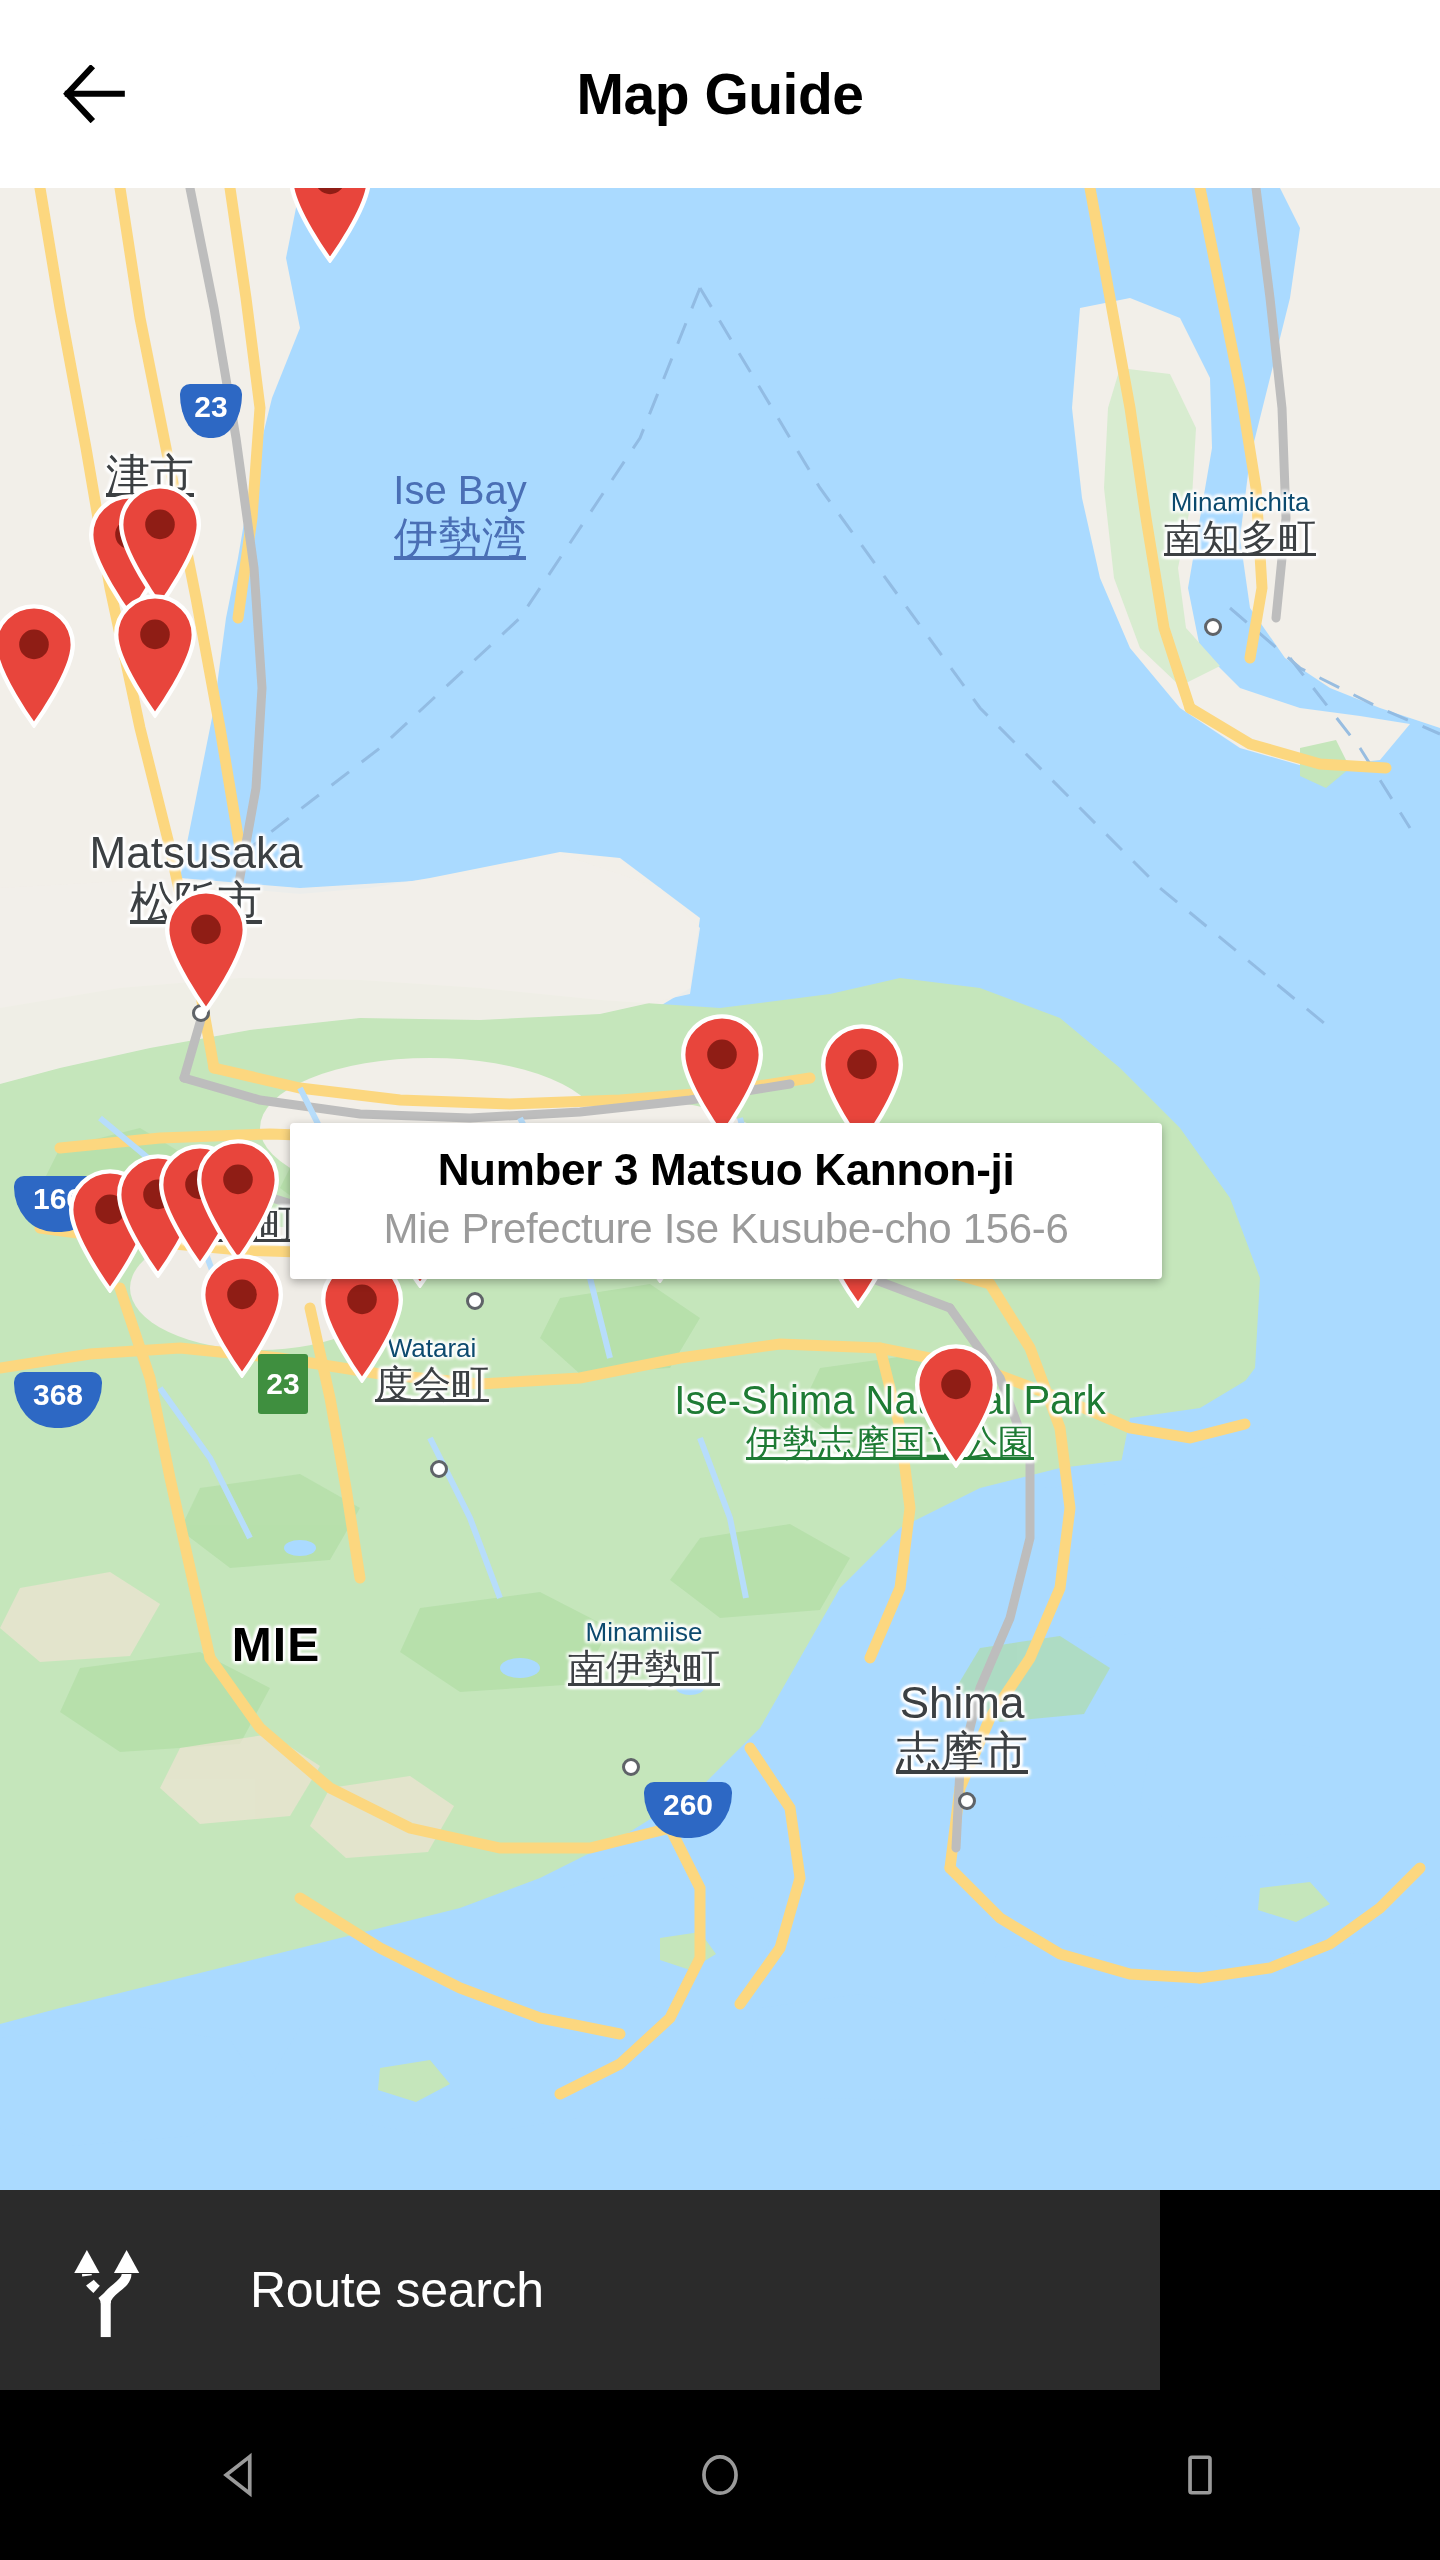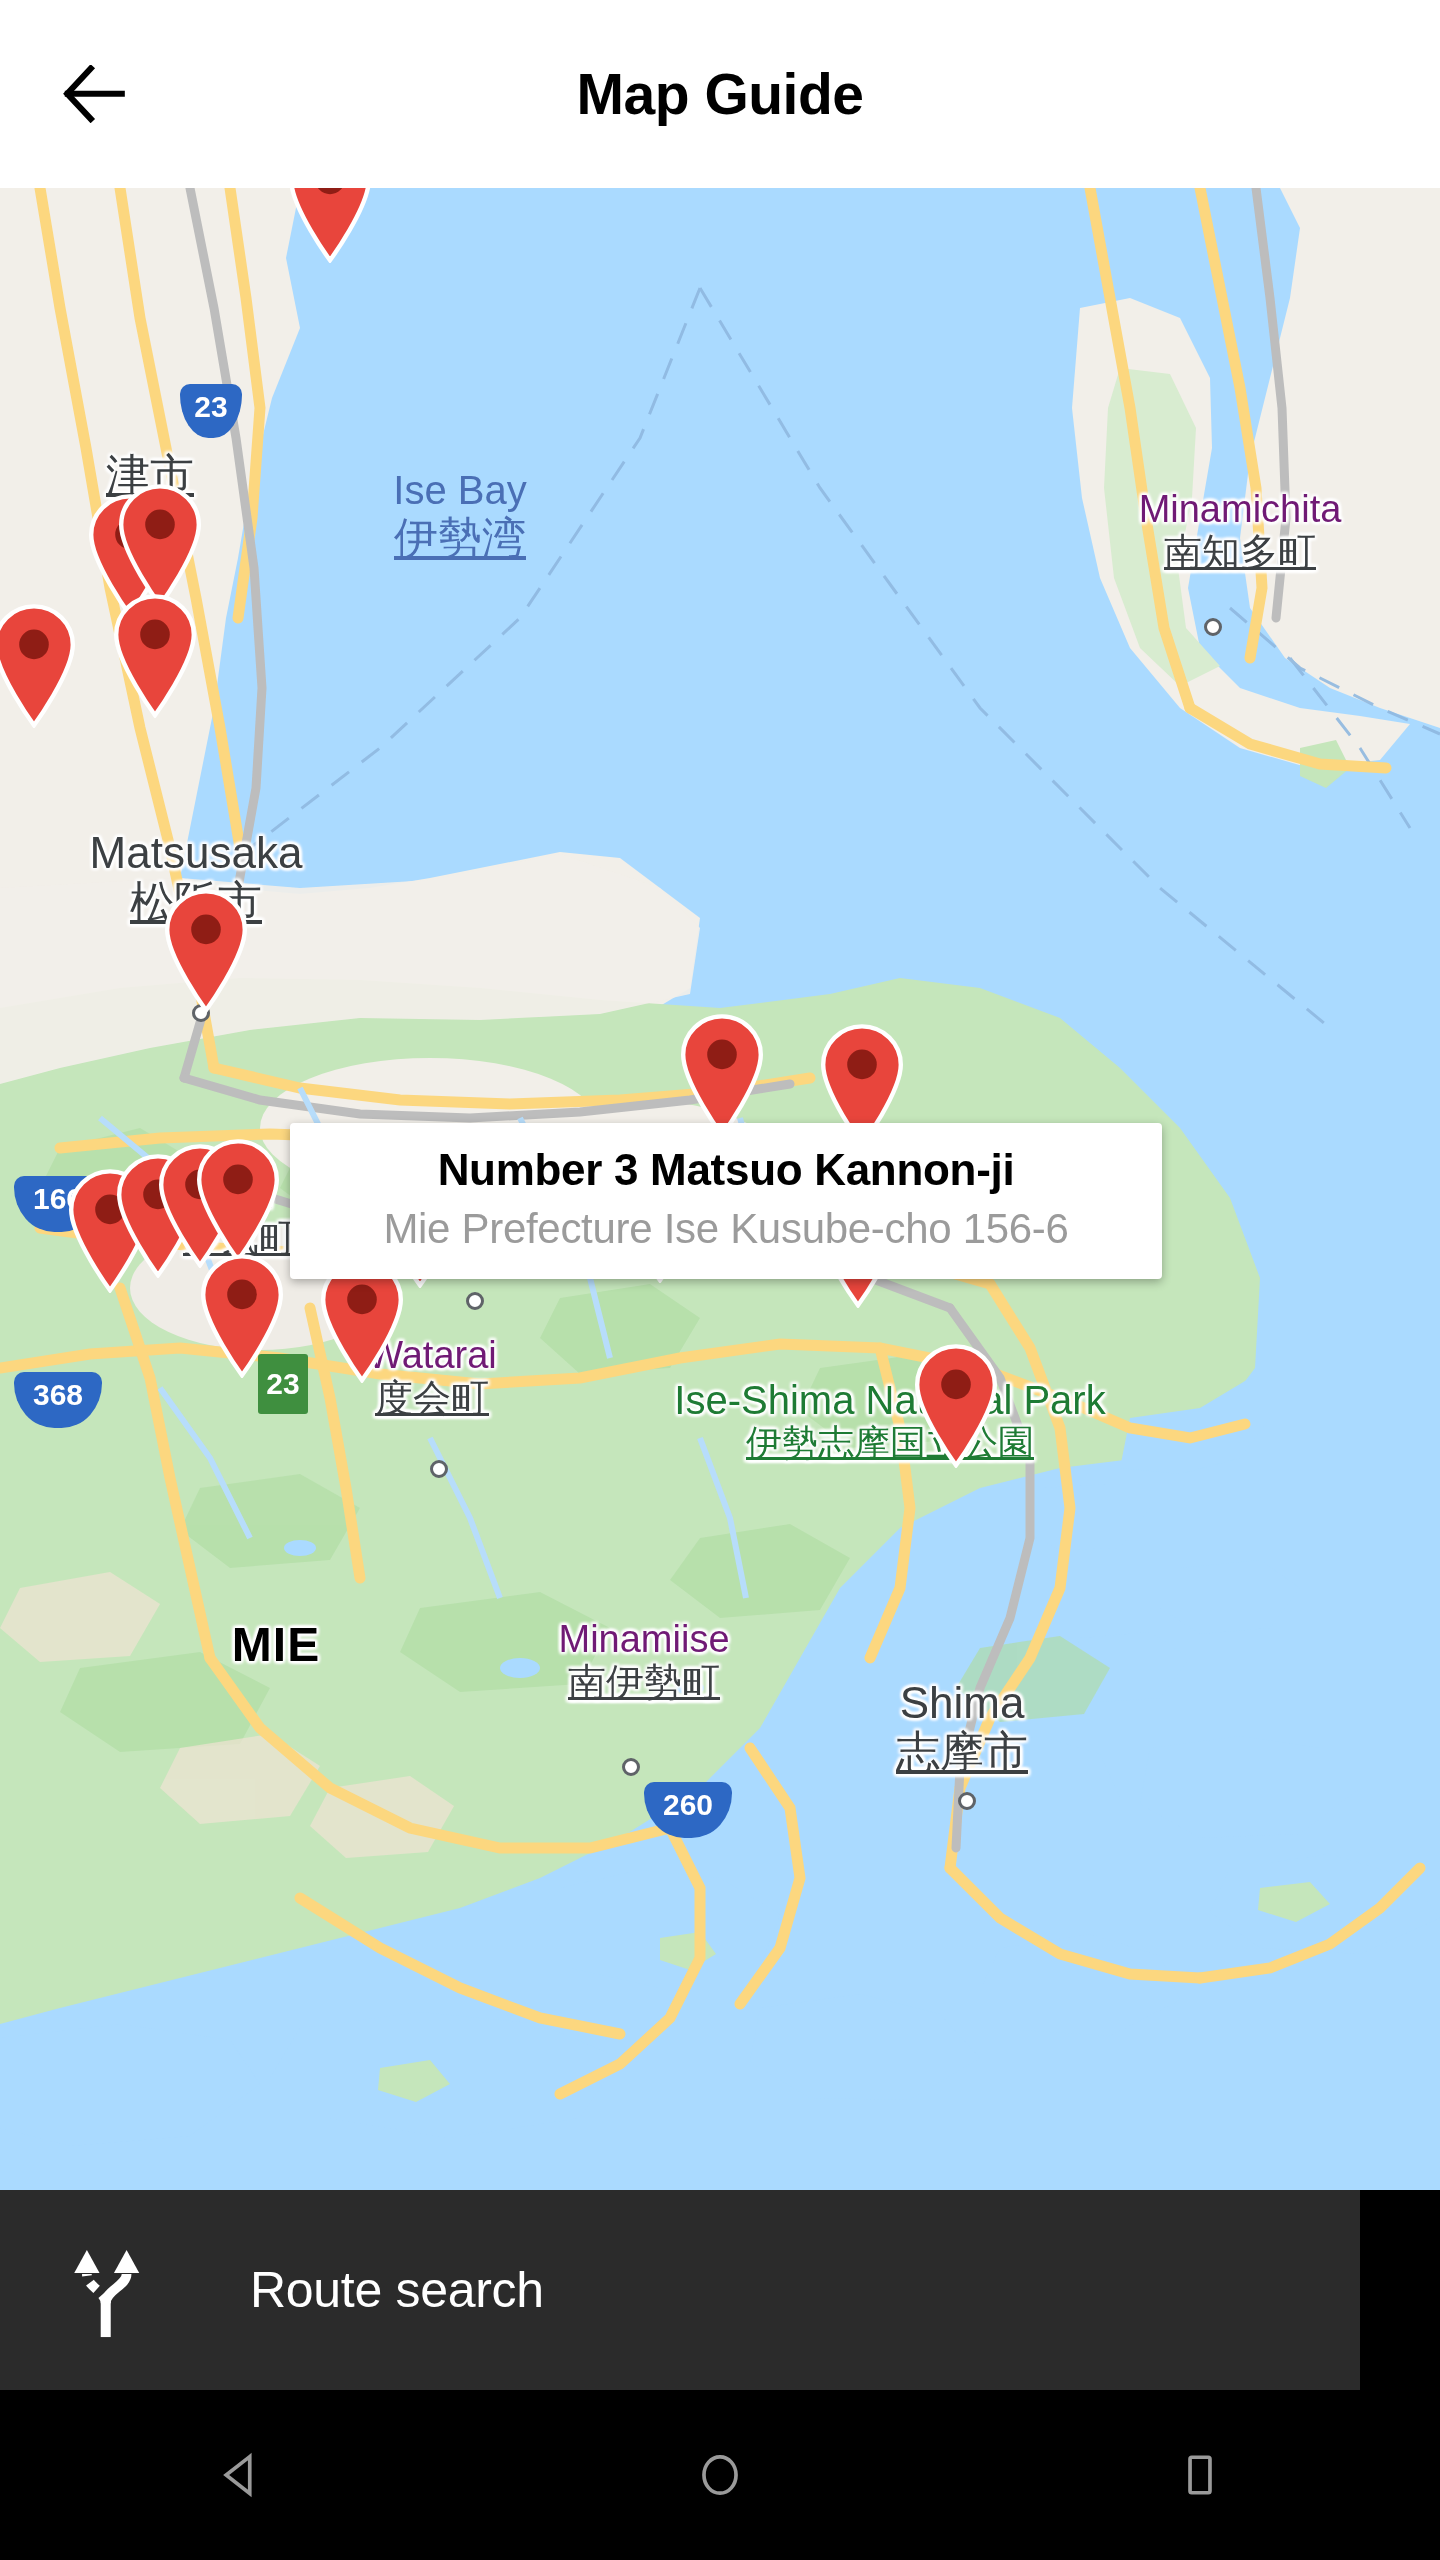--- a/index.html
+++ b/index.html
@@ -40,21 +40,21 @@
   .mlabel .en{ display:block; }
   .mlabel .ja{ display:block;text-decoration:underline; }
 
   .lab-water{ color:#4a6fb5; text-shadow:none; }
   .lab-water .en{ font-size:40px; }
   .lab-water .ja{ font-size:44px; }
 
   .lab-city .en{ font-size:44px; color:#3c4043; }
   .lab-city .ja{ font-size:44px; color:#3c4043; }
 
-  .lab-town .en{ font-size:38px; color:#701a75; }
+  .lab-town .en{ font-size:26px; color:#0c4a6e; }
   .lab-town .ja{ font-size:38px; color:#3c4043; }
 
   .lab-park{ color:#1e7b34; }
   .lab-park .en{ font-size:40px; }
   .lab-park .ja{ font-size:36px; }
 
   .lab-state{ color:#000000; font-weight:bold; font-size:48px; letter-spacing:1px; }
 
   
   .shield{
@@ -92,21 +92,21 @@
     font-size:44px; font-weight:bold; color:#000;
     text-align:center; letter-spacing:-.3px;
   }
   .iw-sub{
     font-size:42px; color:#9b9b9b; text-align:center;
     margin-top:10px; letter-spacing:-.3px;
   }
 
   
   .routebar{
-    position:absolute; left:0; top:2190px; width:1360px; height:200px;
+    position:absolute; left:0; top:2190px; width:1160px; height:200px;
     background:#2b2b2b; display:flex; align-items:center; cursor:pointer;
   }
   .route-icon{ width:120px; margin-left:46px; display:flex; justify-content:center; }
   .route-label{ font-size:50px; color:#ffffff; margin-left:84px; letter-spacing:-.3px; }
 
   
   .navbar{
     position:absolute; left:0; top:2390px; width:1440px; height:170px;
     background:#000; display:flex; align-items:center;
   }

